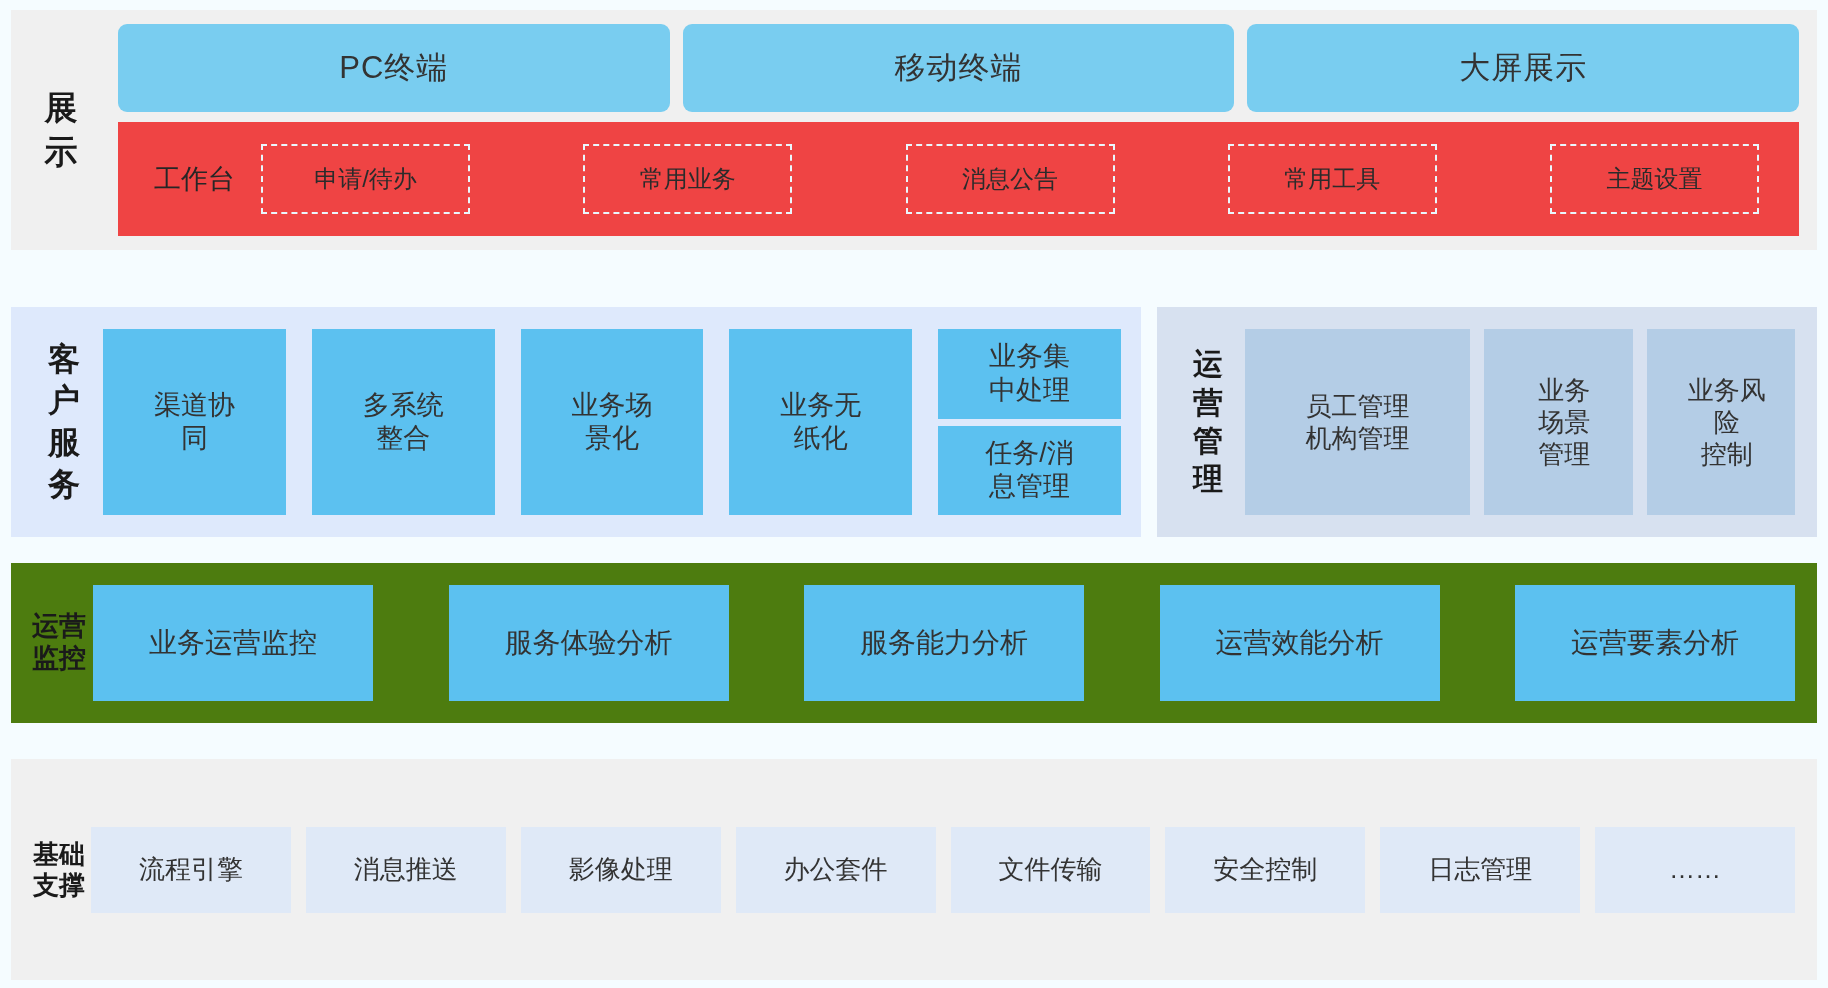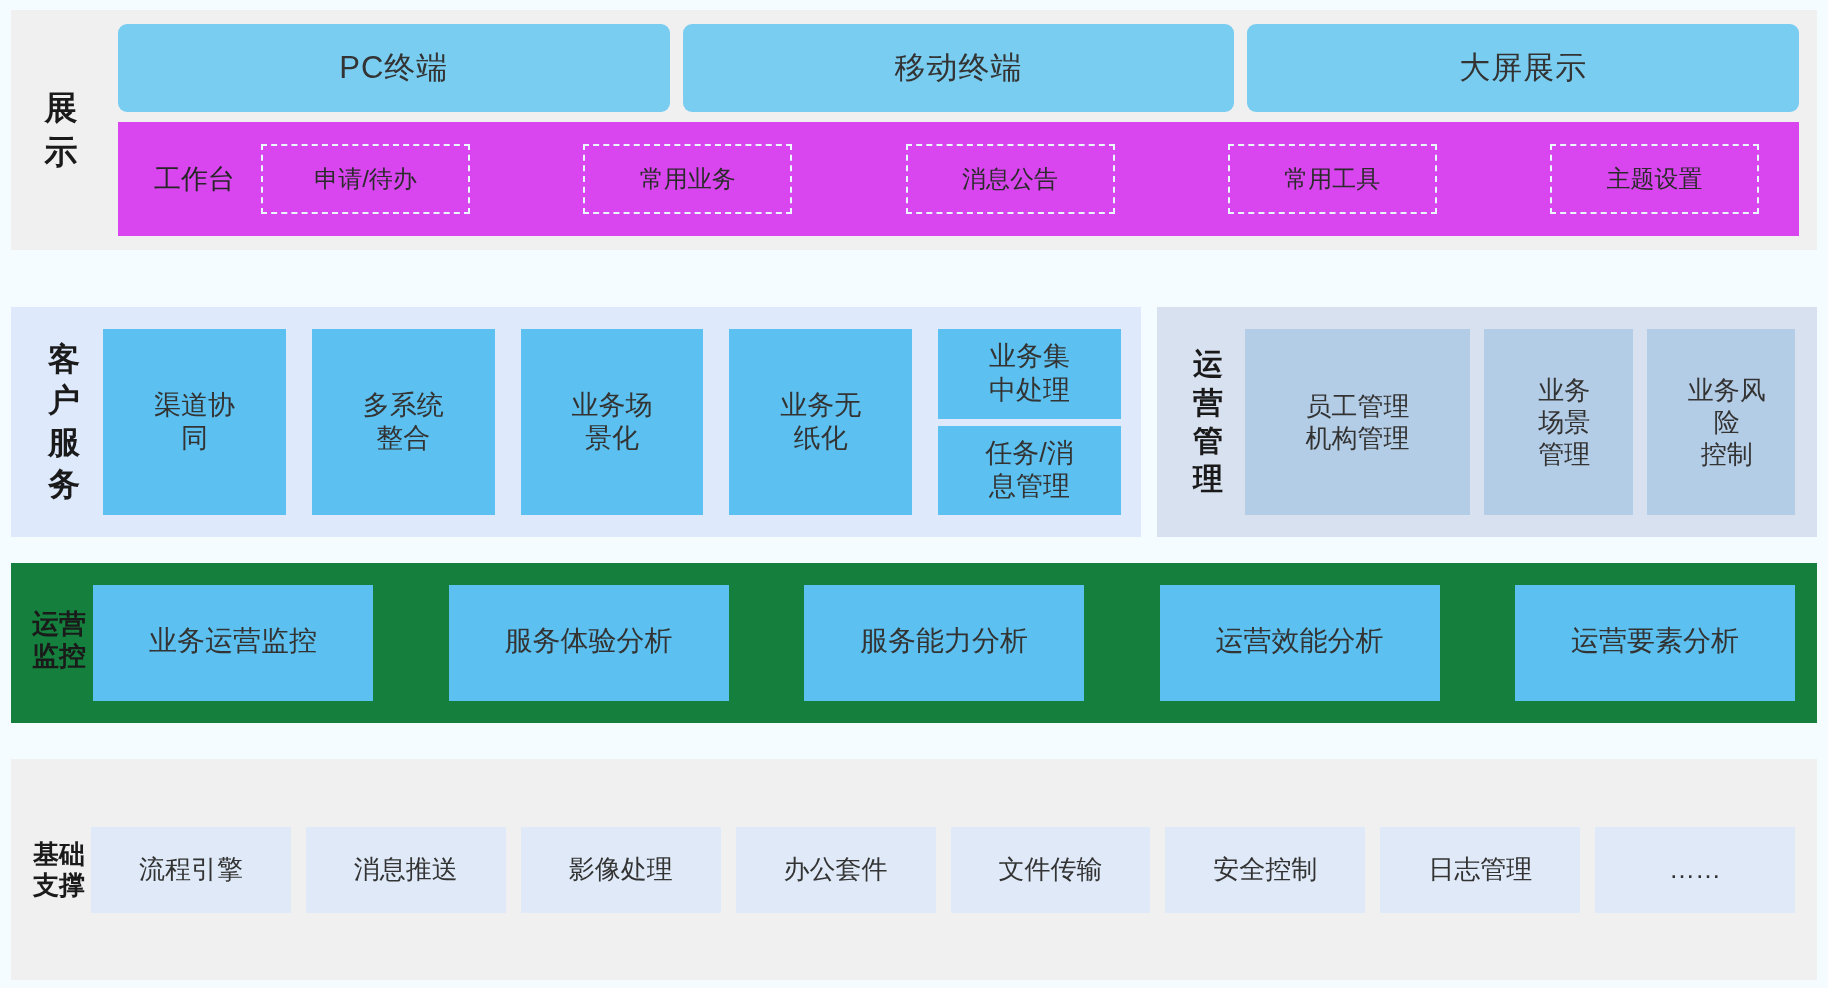--- a/index.html
+++ b/index.html
@@ -63,21 +63,21 @@
     border-radius: 9px;
     display: flex;
     align-items: center;
     justify-content: center;
     font-size: 31px;
     color: #333333;
     letter-spacing: 1px;
   }
   .workbench-bar {
     flex: 1 1 auto;
-    background: #d946ef;
+    background: #ef4444;
     display: flex;
     align-items: center;
     padding: 0 40px 0 36px;
     gap: 0;
   }
   .workbench-title {
     font-size: 27px;
     color: #262626;
     white-space: nowrap;
     margin-right: 26px;
@@ -157,25 +157,24 @@
   .ops-cards {
     flex: 1 1 auto;
     display: flex;
     gap: 14px;
   }
   .card.ops.wide { flex: 1.65 1 0; }
   .card.ops.narrow { flex: 1 1 0; padding-left: 12px; }
 
   
   .sec-monitor {
-    background: #15803d;
+    background: #4d7c0f;
     height: 160px;
     padding: 22px 22px 22px 14px;
     margin-bottom: 36px;
-    font-family: Liberation Mono, monospace;
   }
   .sec-monitor .row-label { width: 68px; flex: 0 0 68px; }
   .monitor-cards {
     flex: 1 1 auto;
     display: flex;
     justify-content: space-between;
     gap: 0;
   }
   .card.mon {
     width: 280px;

